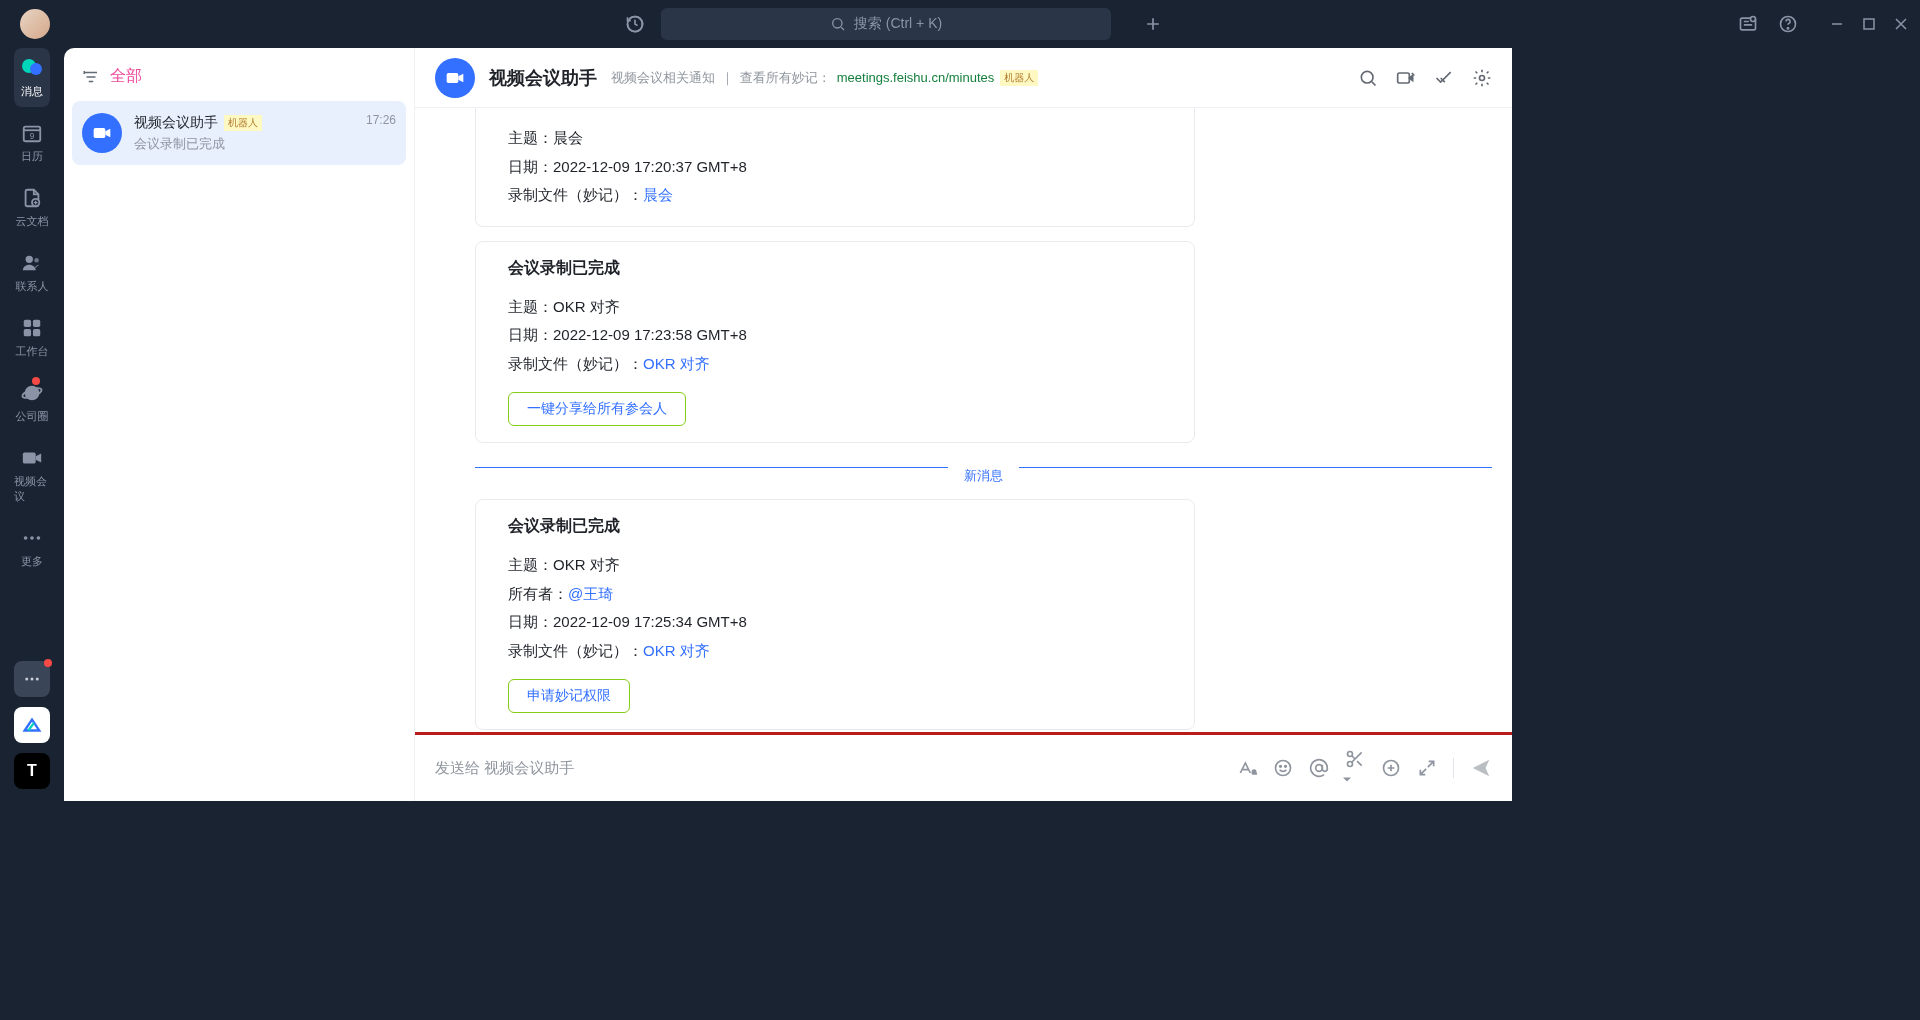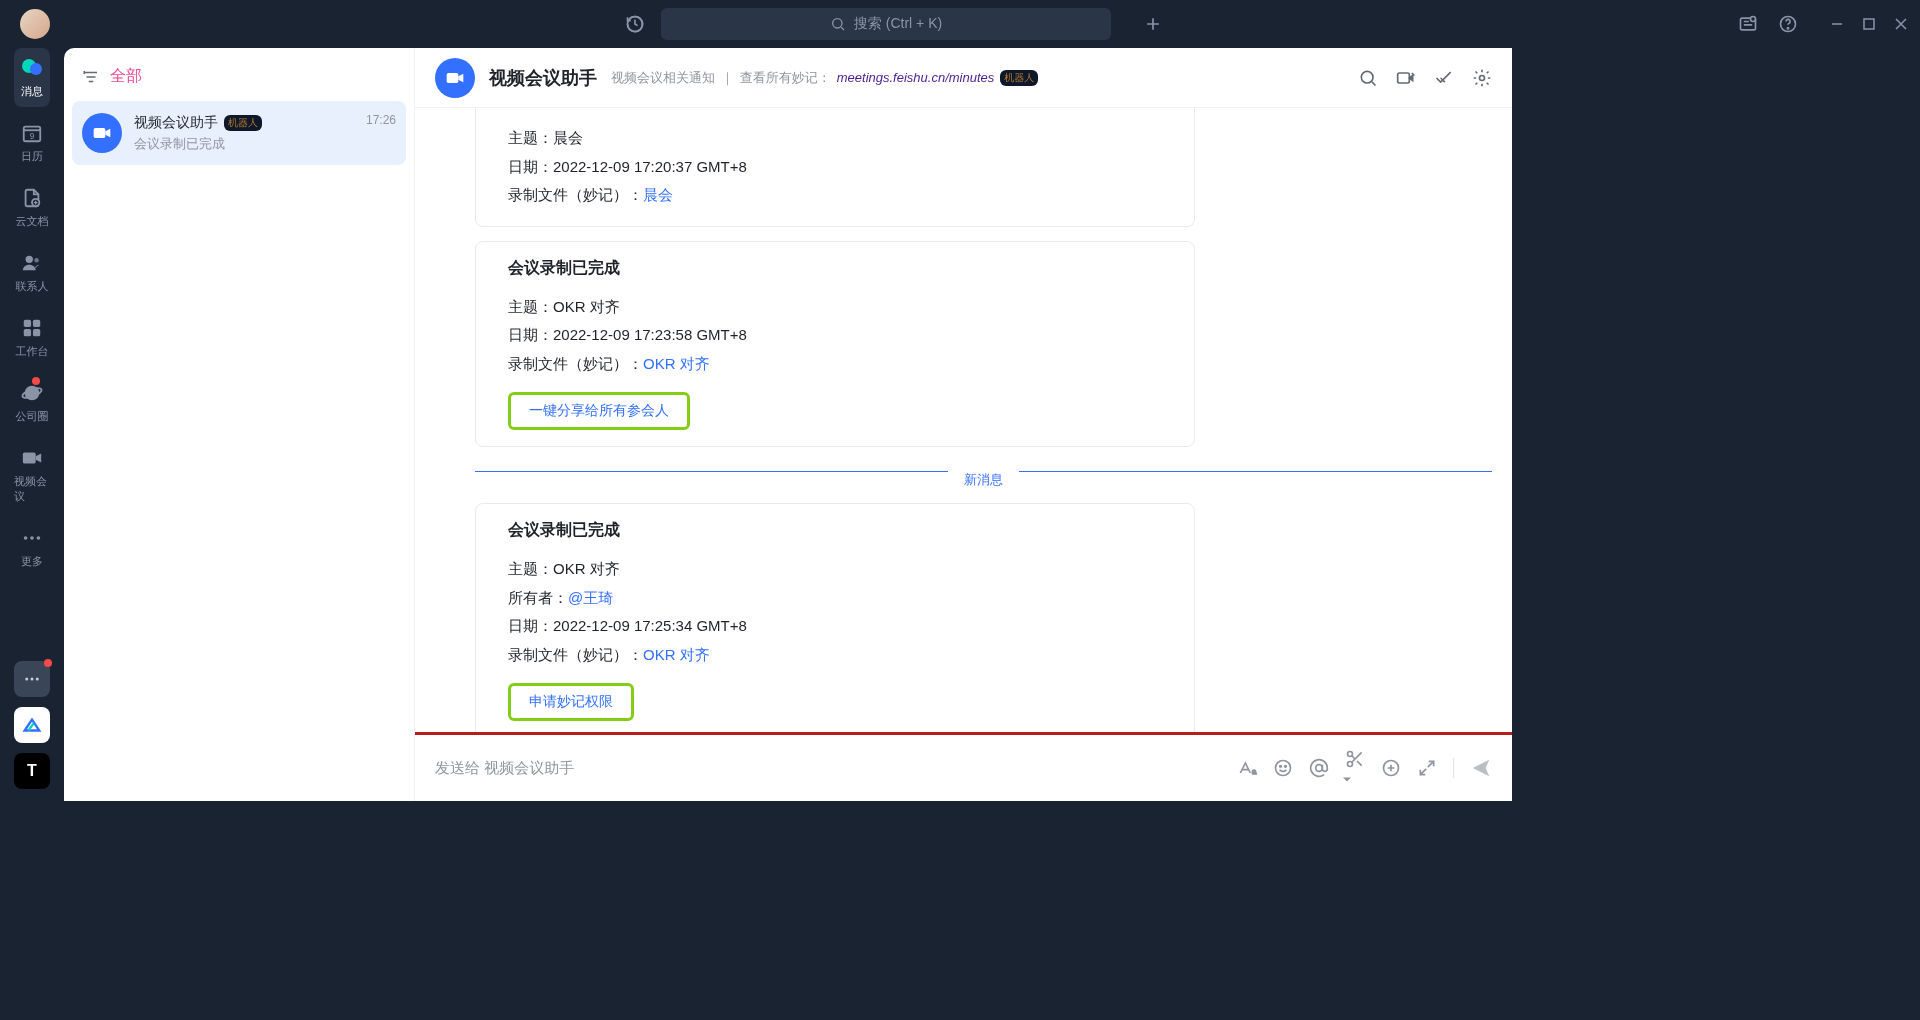--- a/index.html
+++ b/index.html
@@ -31,41 +31,41 @@
 
 
 .panel { width: 350px; background: #fff; border-radius: 10px 0 0 0; margin-top: 48px; padding: 12px 8px; }
 .panel-header { display: flex; align-items: center; gap: 10px; padding: 6px 10px 14px; font-size: 16px; color: #ec4899; }
 .filter-icon { color: #646a73; }
 .chat-item { display: flex; align-items: center; gap: 12px; padding: 12px 10px; border-radius: 8px; background: #e8f0fe; cursor: pointer; }
 .chat-avatar { width: 40px; height: 40px; border-radius: 50%; background: #3370ff; display: flex; align-items: center; justify-content: center; color: #fff; flex-shrink: 0; }
 .chat-info { flex: 1; min-width: 0; }
 .chat-title-row { display: flex; align-items: center; gap: 6px; }
 .chat-title { font-size: 14px; color: #1f2329; }
-.bot-badge { background: #0f172a; color: #b07b2e; font-size: 10px; padding: 1px 4px; border-radius: 6px; }
+.bot-badge { background: #fef9c3; color: #b07b2e; font-size: 10px; padding: 1px 4px; border-radius: 0; }
 .chat-sub { font-size: 13px; color: #8f959e; margin-top: 3px; }
 .chat-time { font-size: 12px; color: #8f959e; align-self: flex-start; }
 
 
 .main { flex: 1; background: #fff; margin-top: 48px; display: flex; flex-direction: column; border-left: 1px solid #f0f0f0; }
 .chat-header { height: 60px; border-bottom: 1px solid #eef0f3; display: flex; align-items: center; padding: 0 20px; gap: 14px; }
 .chat-header-avatar { width: 40px; height: 40px; border-radius: 50%; background: #3370ff; display: flex; align-items: center; justify-content: center; color: #fff; }
 .chat-header-title { font-size: 18px; font-weight: 600; color: #1f2329; }
 .chat-header-sub { font-size: 13px; color: #8f959e; display: flex; align-items: center; gap: 6px; }
-.chat-header-sub a { color: #4c1d95; text-decoration: none; font-style: italic; }
+.chat-header-sub a { color: #15803d; text-decoration: none; }
 .chat-header-actions { margin-left: auto; display: flex; gap: 18px; color: #646a73; }
 .chat-header-actions > * { cursor: pointer; }
 
 .messages { flex: 1; overflow-y: auto; padding: 0 20px 20px 60px; }
 .card { background: #fff; border: 1px solid #e8eaed; border-radius: 8px; padding: 16px 32px; margin-top: 14px; max-width: 720px; }
 .card-title { font-size: 16px; font-weight: 600; color: #1f2329; margin-bottom: 14px; }
 .card-row { font-size: 15px; color: #1f2329; line-height: 1.9; }
 .card-row .label { color: #1f2329; }
 .card-row a { color: #3370ff; text-decoration: none; }
-.card-btn { display: inline-block; margin-top: 14px; padding: 7px 18px; border: 3px solid #84cc16; color: #3370ff; border-radius: 6px; font-size: 14px; cursor: pointer; background: #fff; }
+.card-btn { display: inline-block; margin-top: 14px; padding: 7px 18px; border: 1px solid #84cc16; color: #3370ff; border-radius: 6px; font-size: 14px; cursor: pointer; background: #fff; }
 .divider { display: flex; align-items: flex-start; margin: 24px 0 10px; }
 .divider-line { flex: 1; height: 1px; background: #3370ff; }
 .divider-text { padding: 0 16px; font-size: 13px; color: #3370ff; }
 
 
 .composer { border-top: 3px solid #b91c1c; padding: 14px 20px; display: flex; align-items: center; gap: 14px; }
 .composer-input { flex: 1; font-size: 15px; color: #8f959e; }
 .composer-icons { display: flex; gap: 16px; color: #8f959e; align-items: center; }
 .composer-icons > * { cursor: pointer; }
 .send-icon { color: #bbbfc4; }

